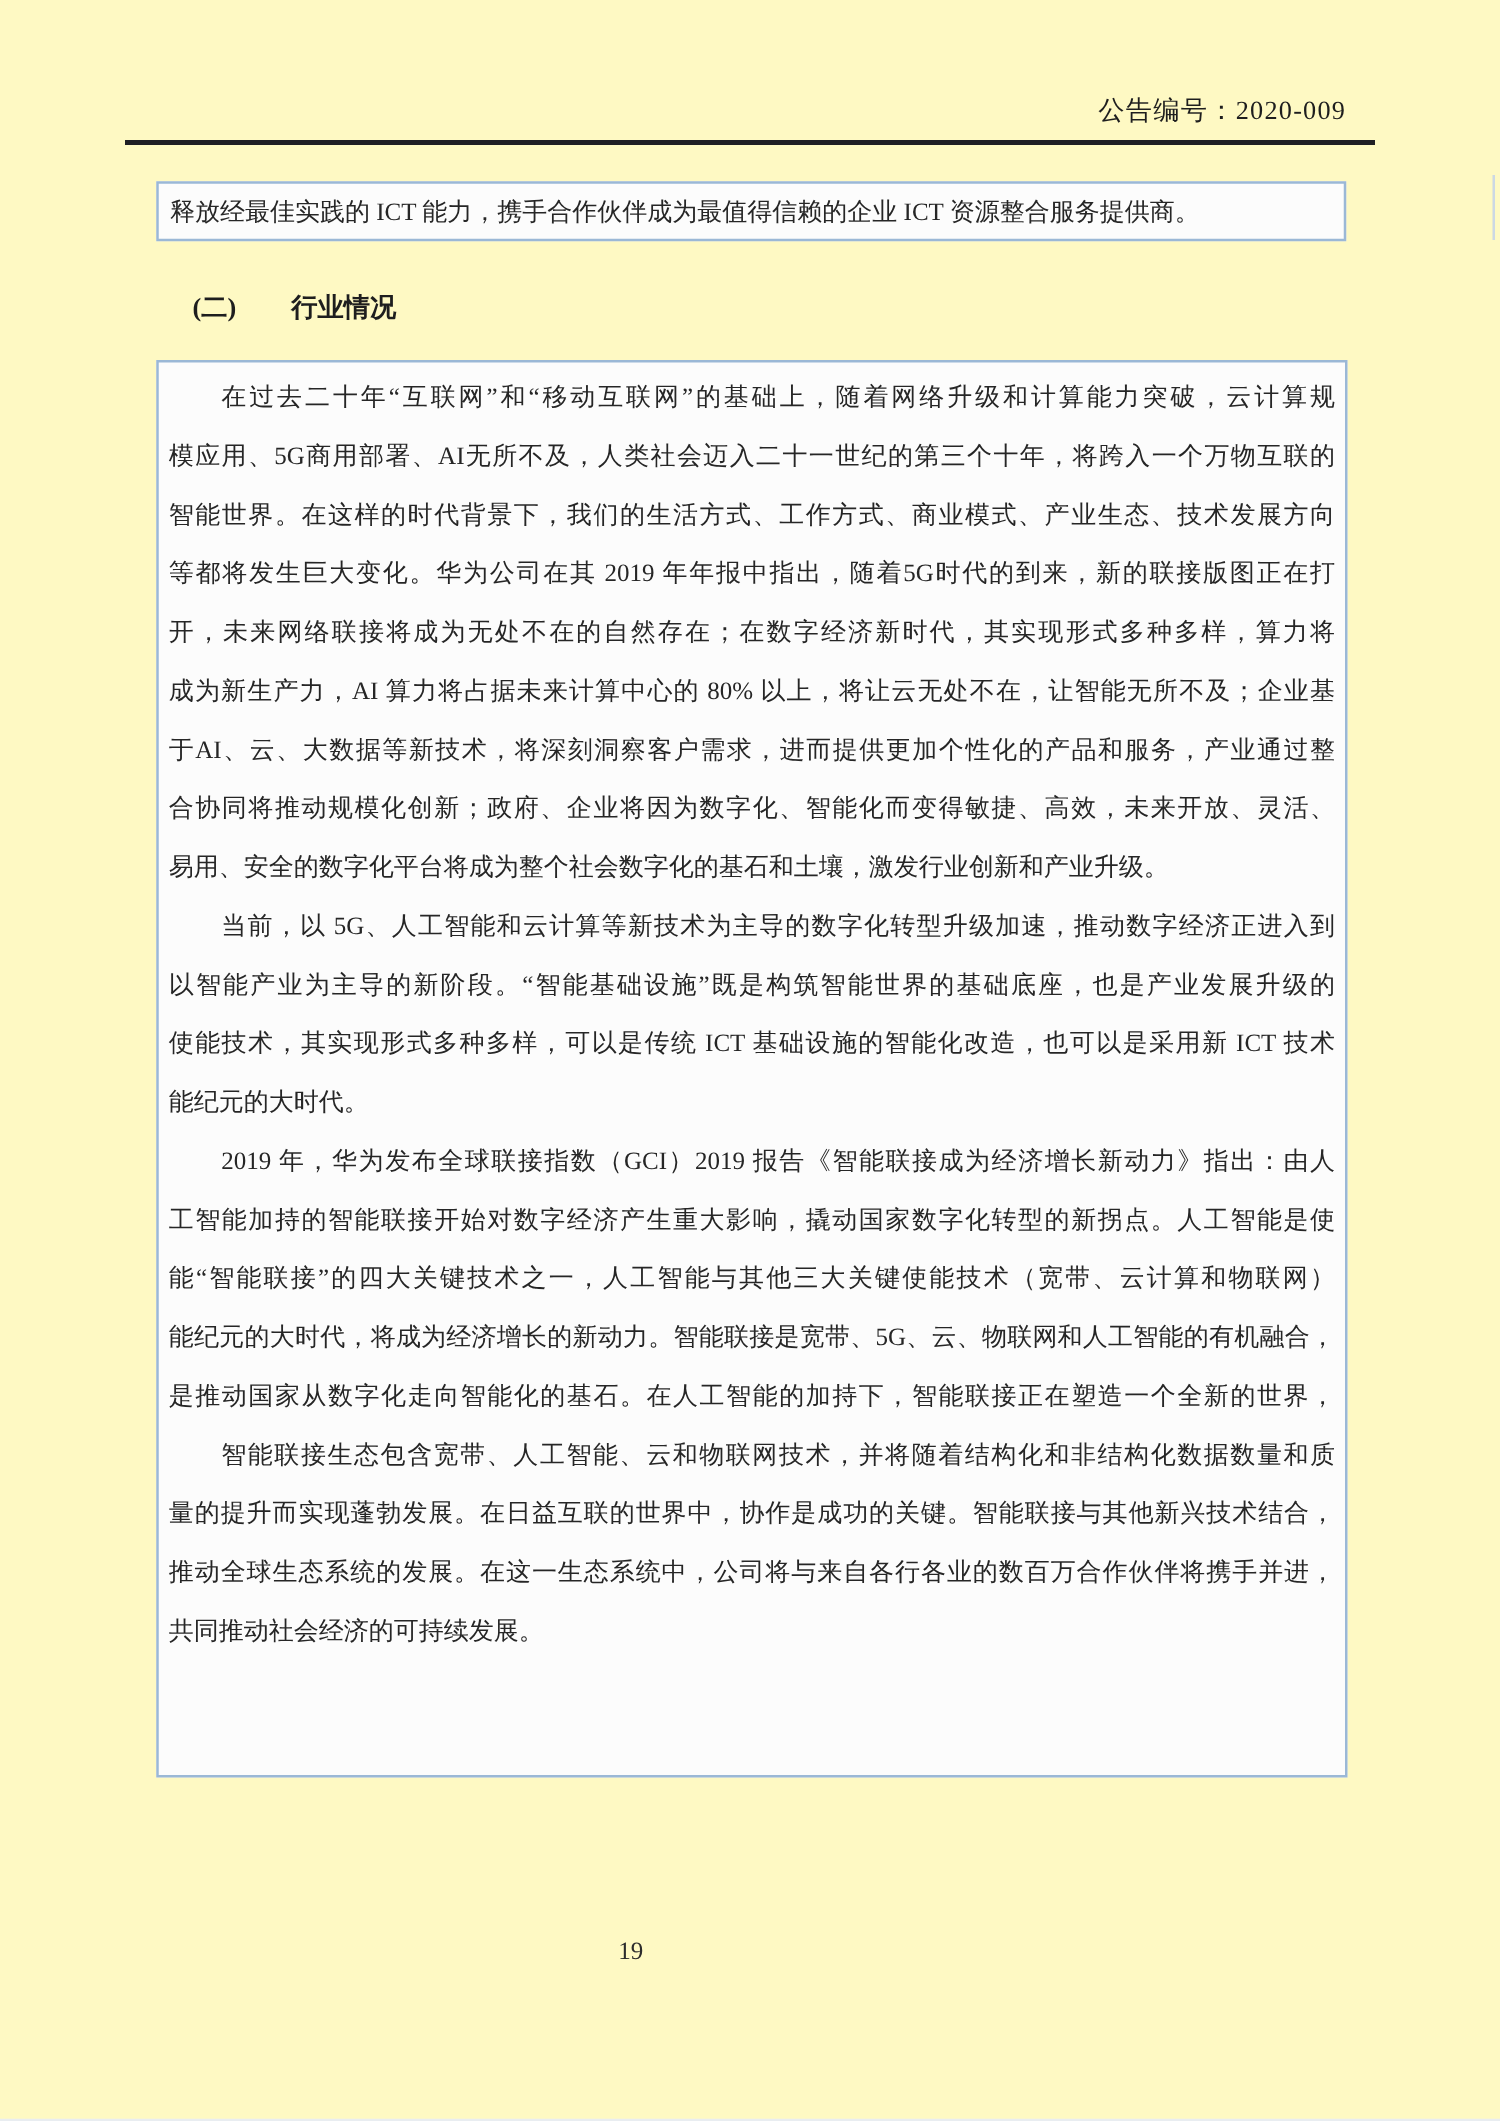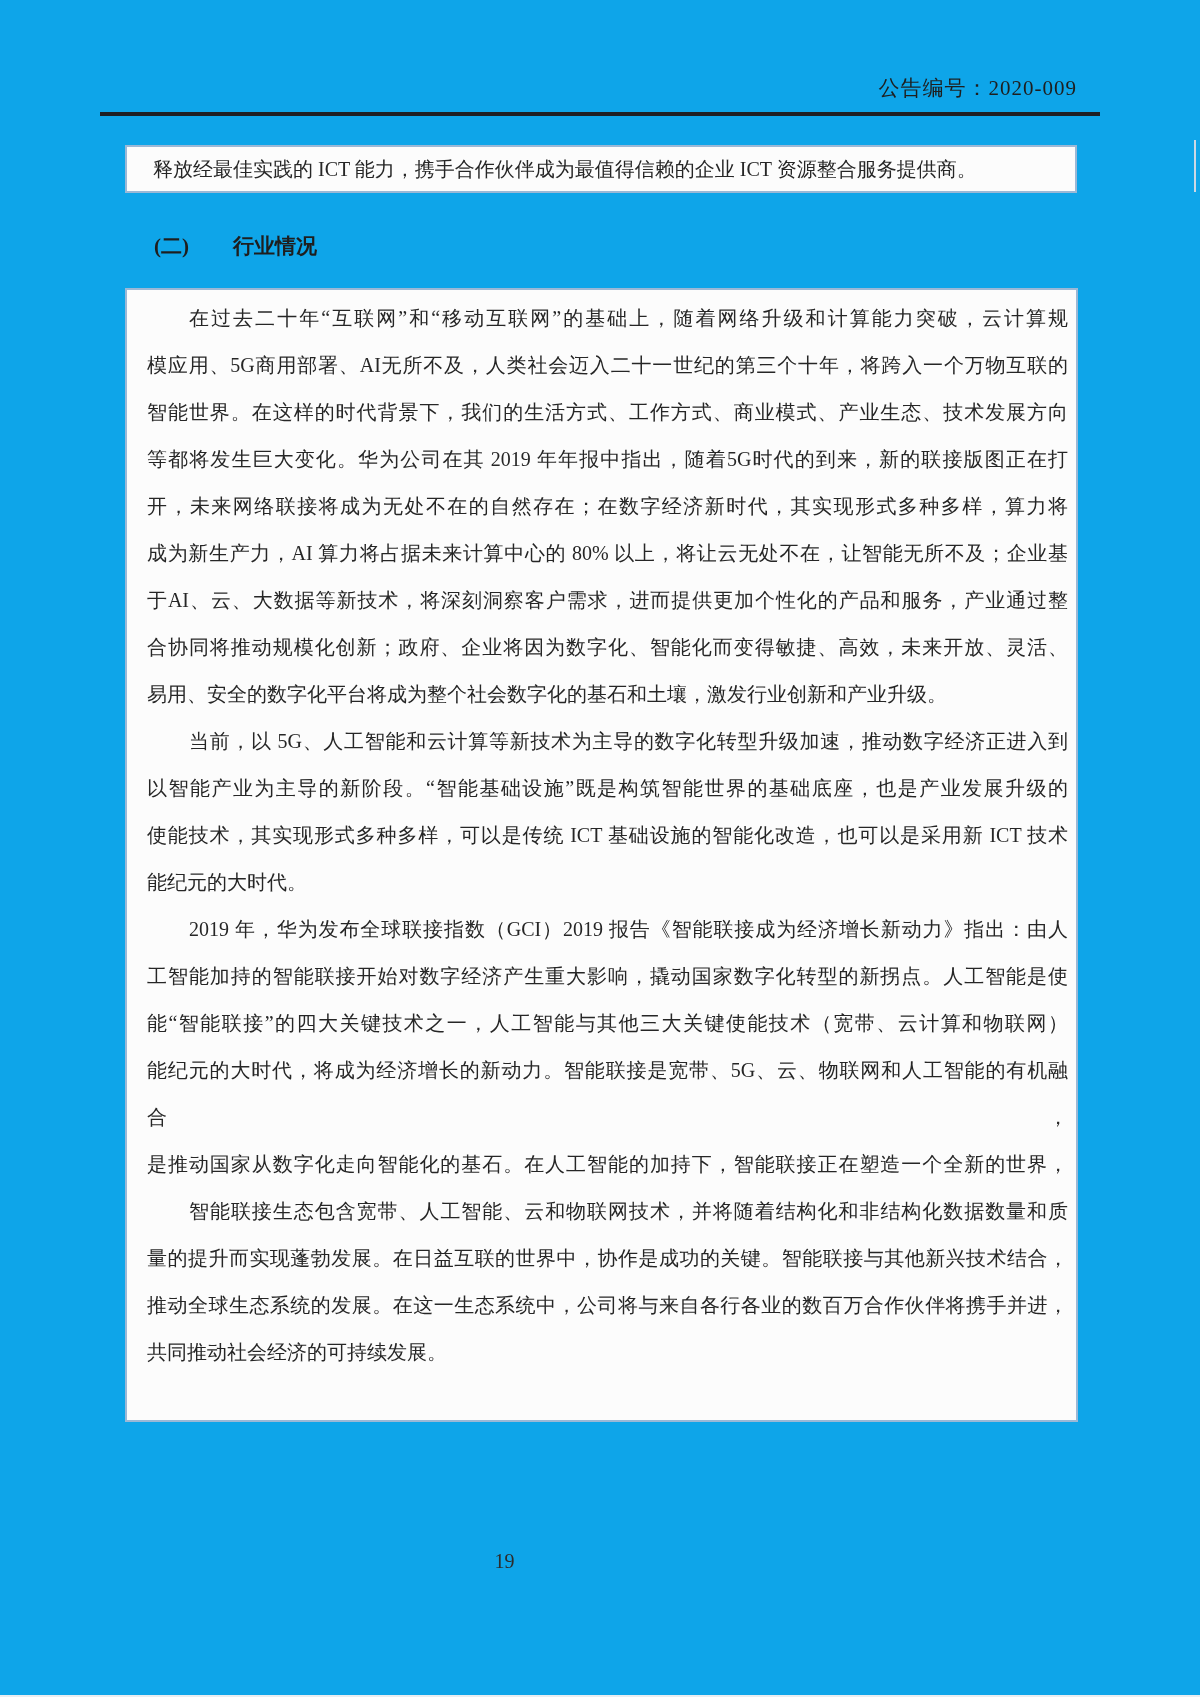--- a/index.html
+++ b/index.html
@@ -4,21 +4,21 @@
 <style>
   html, body {
     margin: 0;
     padding: 0;
     background: #ffffff;
   }
   .page {
     position: relative;
     width: 1200px;
     height: 1697px;
-    background: #0ea5e9;
+    background: #fef9c3;
     font-family: "Liberation Serif", "DejaVu Serif", serif;
     color: #262626;
     overflow: hidden;
   }
   .notice-number {
     position: absolute;
     top: 74px;
     left: 0;
     width: 1077px;
     text-align: right;
@@ -38,21 +38,21 @@
     position: absolute;
     box-sizing: border-box;
     top: 145px;
     left: 125px;
     width: 952px;
     height: 48px;
     border: 2px solid #9bb8d6;
     background: #fcfcfc;
     display: flex;
     align-items: center;
-    padding: 0 26px;
+    padding: 0 9px;
     font-size: 20px;
   }
   .section-heading {
     position: absolute;
     top: 230px;
     left: 122px;
     font-size: 21px;
     font-weight: bold;
     color: #1e1e1e;
     line-height: 32px;
@@ -63,21 +63,21 @@
   }
   .main-box {
     position: absolute;
     box-sizing: border-box;
     top: 288px;
     left: 125px;
     width: 953px;
     height: 1134px;
     border: 2px solid #9bb8d6;
     background: #fcfcfc;
-    padding: 5px 8px 0 20px;
+    padding: 5px 8px 0 8px;
     overflow: hidden;
   }
   .line {
     font-size: 20px;
     line-height: 47px;
     text-align: justify;
     text-align-last: justify;
     color: #262626;
   }
   .line.first {

